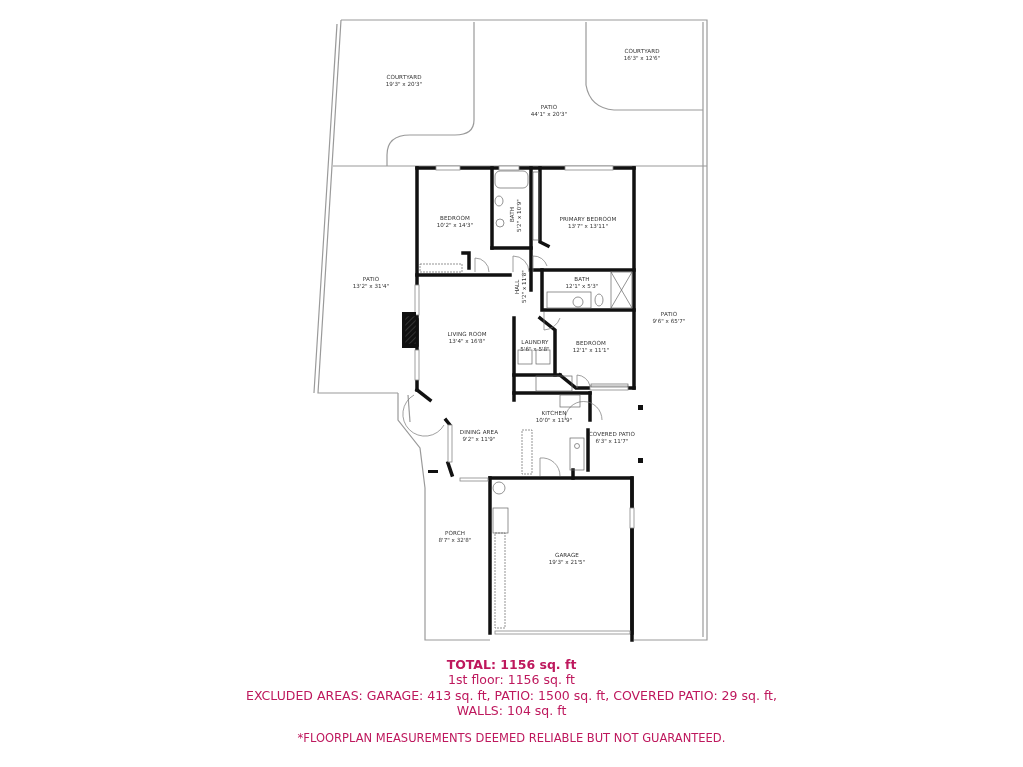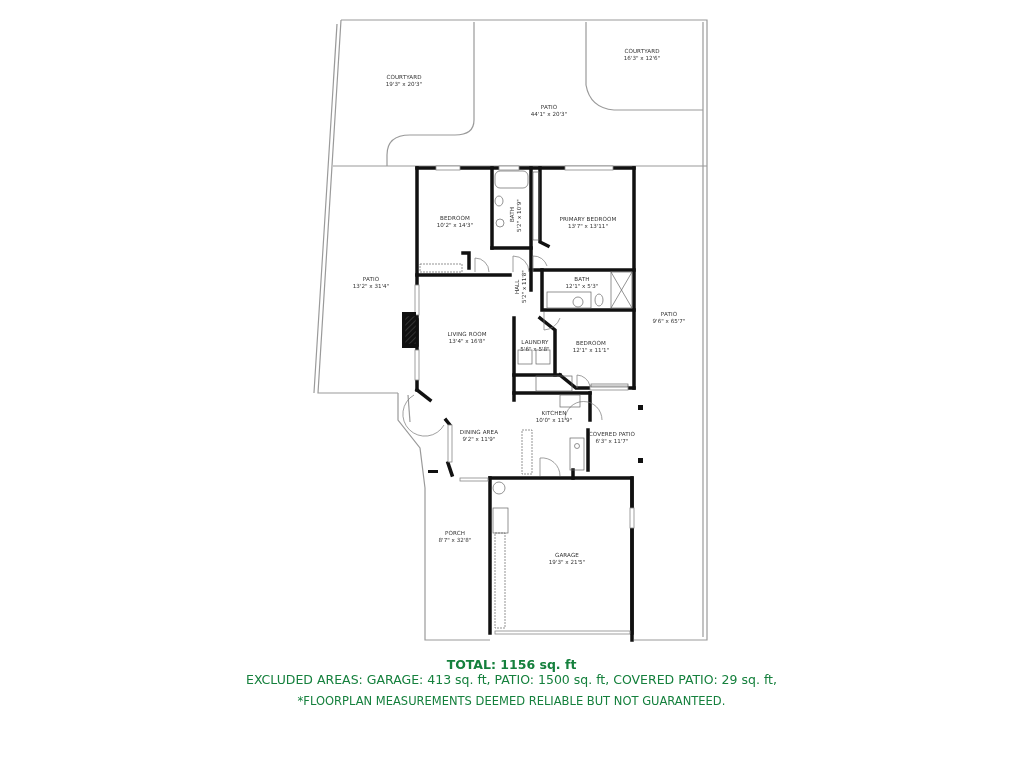--- a/index.html
+++ b/index.html
@@ -2,24 +2,24 @@
 <html><head>
 <meta charset="utf-8">
 <style>
   html, body { margin: 0; padding: 0; background: #ffffff; }
   body { width: 1023px; height: 767px; position: relative; overflow: hidden; font-family: "Liberation Sans", sans-serif; }
   svg.plan { position: absolute; left: 0; top: 0; }
   .lbl { position: absolute; text-align: center; color: #333; font-size: 5.6px; line-height: 7px; white-space: nowrap; transform: translateX(-50%); font-family: "DejaVu Sans", sans-serif; }
   .lbl .nm { display: block; letter-spacing: 0.1px; }
   .lbl .dim { display: block; }
   .vlbl { position: absolute; color: #333; font-size: 5.6px; line-height: 7px; white-space: nowrap; transform-origin: left top; transform: rotate(-90deg); font-family: "DejaVu Sans", sans-serif; }
-  .footer { position: absolute; left: 0; width: 1023px; top: 657px; text-align: center; color: #15803d; font-family: "DejaVu Sans", sans-serif; }
+  .footer { position: absolute; left: 0; width: 1023px; top: 657px; text-align: center; color: #be185d; font-family: "DejaVu Sans", sans-serif; }
   .footer .total { font-weight: bold; font-size: 12.5px; line-height: 15px; }
   .footer .line { font-size: 12.5px; line-height: 15.5px; }
-  .footer .disclaimer { font-size: 11.5px; margin-top: 6px; text-align: center; }
+  .footer .disclaimer { font-size: 11.5px; margin-top: 12px; text-align: center; }
 </style>
 </head>
 <body>
 
 <svg class="plan" width="1023" height="650" viewBox="0 0 1023 650" xmlns="http://www.w3.org/2000/svg">
   <defs>
     <pattern id="hatch" width="4" height="4" patternUnits="userSpaceOnUse" patternTransform="rotate(45)">
       <line x1="0" y1="0" x2="0" y2="4" stroke="#555" stroke-width="1"></line>
     </pattern>
   </defs>
@@ -221,15 +221,17 @@
   <span class="nm">PORCH</span>
   <span class="dim">8'7" x 32'8"</span>
 </div>
 <div class="lbl" style="left:567px; top:552px;">
   <span class="nm">GARAGE</span>
   <span class="dim">19'3" x 21'5"</span>
 </div>
 
 <div class="footer">
   <div class="total">TOTAL: 1156 sq. ft</div>
+  <div class="line">1st floor: 1156 sq. ft</div>
   <div class="line">EXCLUDED AREAS: GARAGE: 413 sq. ft, PATIO: 1500 sq. ft, COVERED PATIO: 29 sq. ft,</div>
+  <div class="line">WALLS: 104 sq. ft</div>
   <div class="disclaimer">*FLOORPLAN MEASUREMENTS DEEMED RELIABLE BUT NOT GUARANTEED.</div>
 </div>
 
 </body></html>

